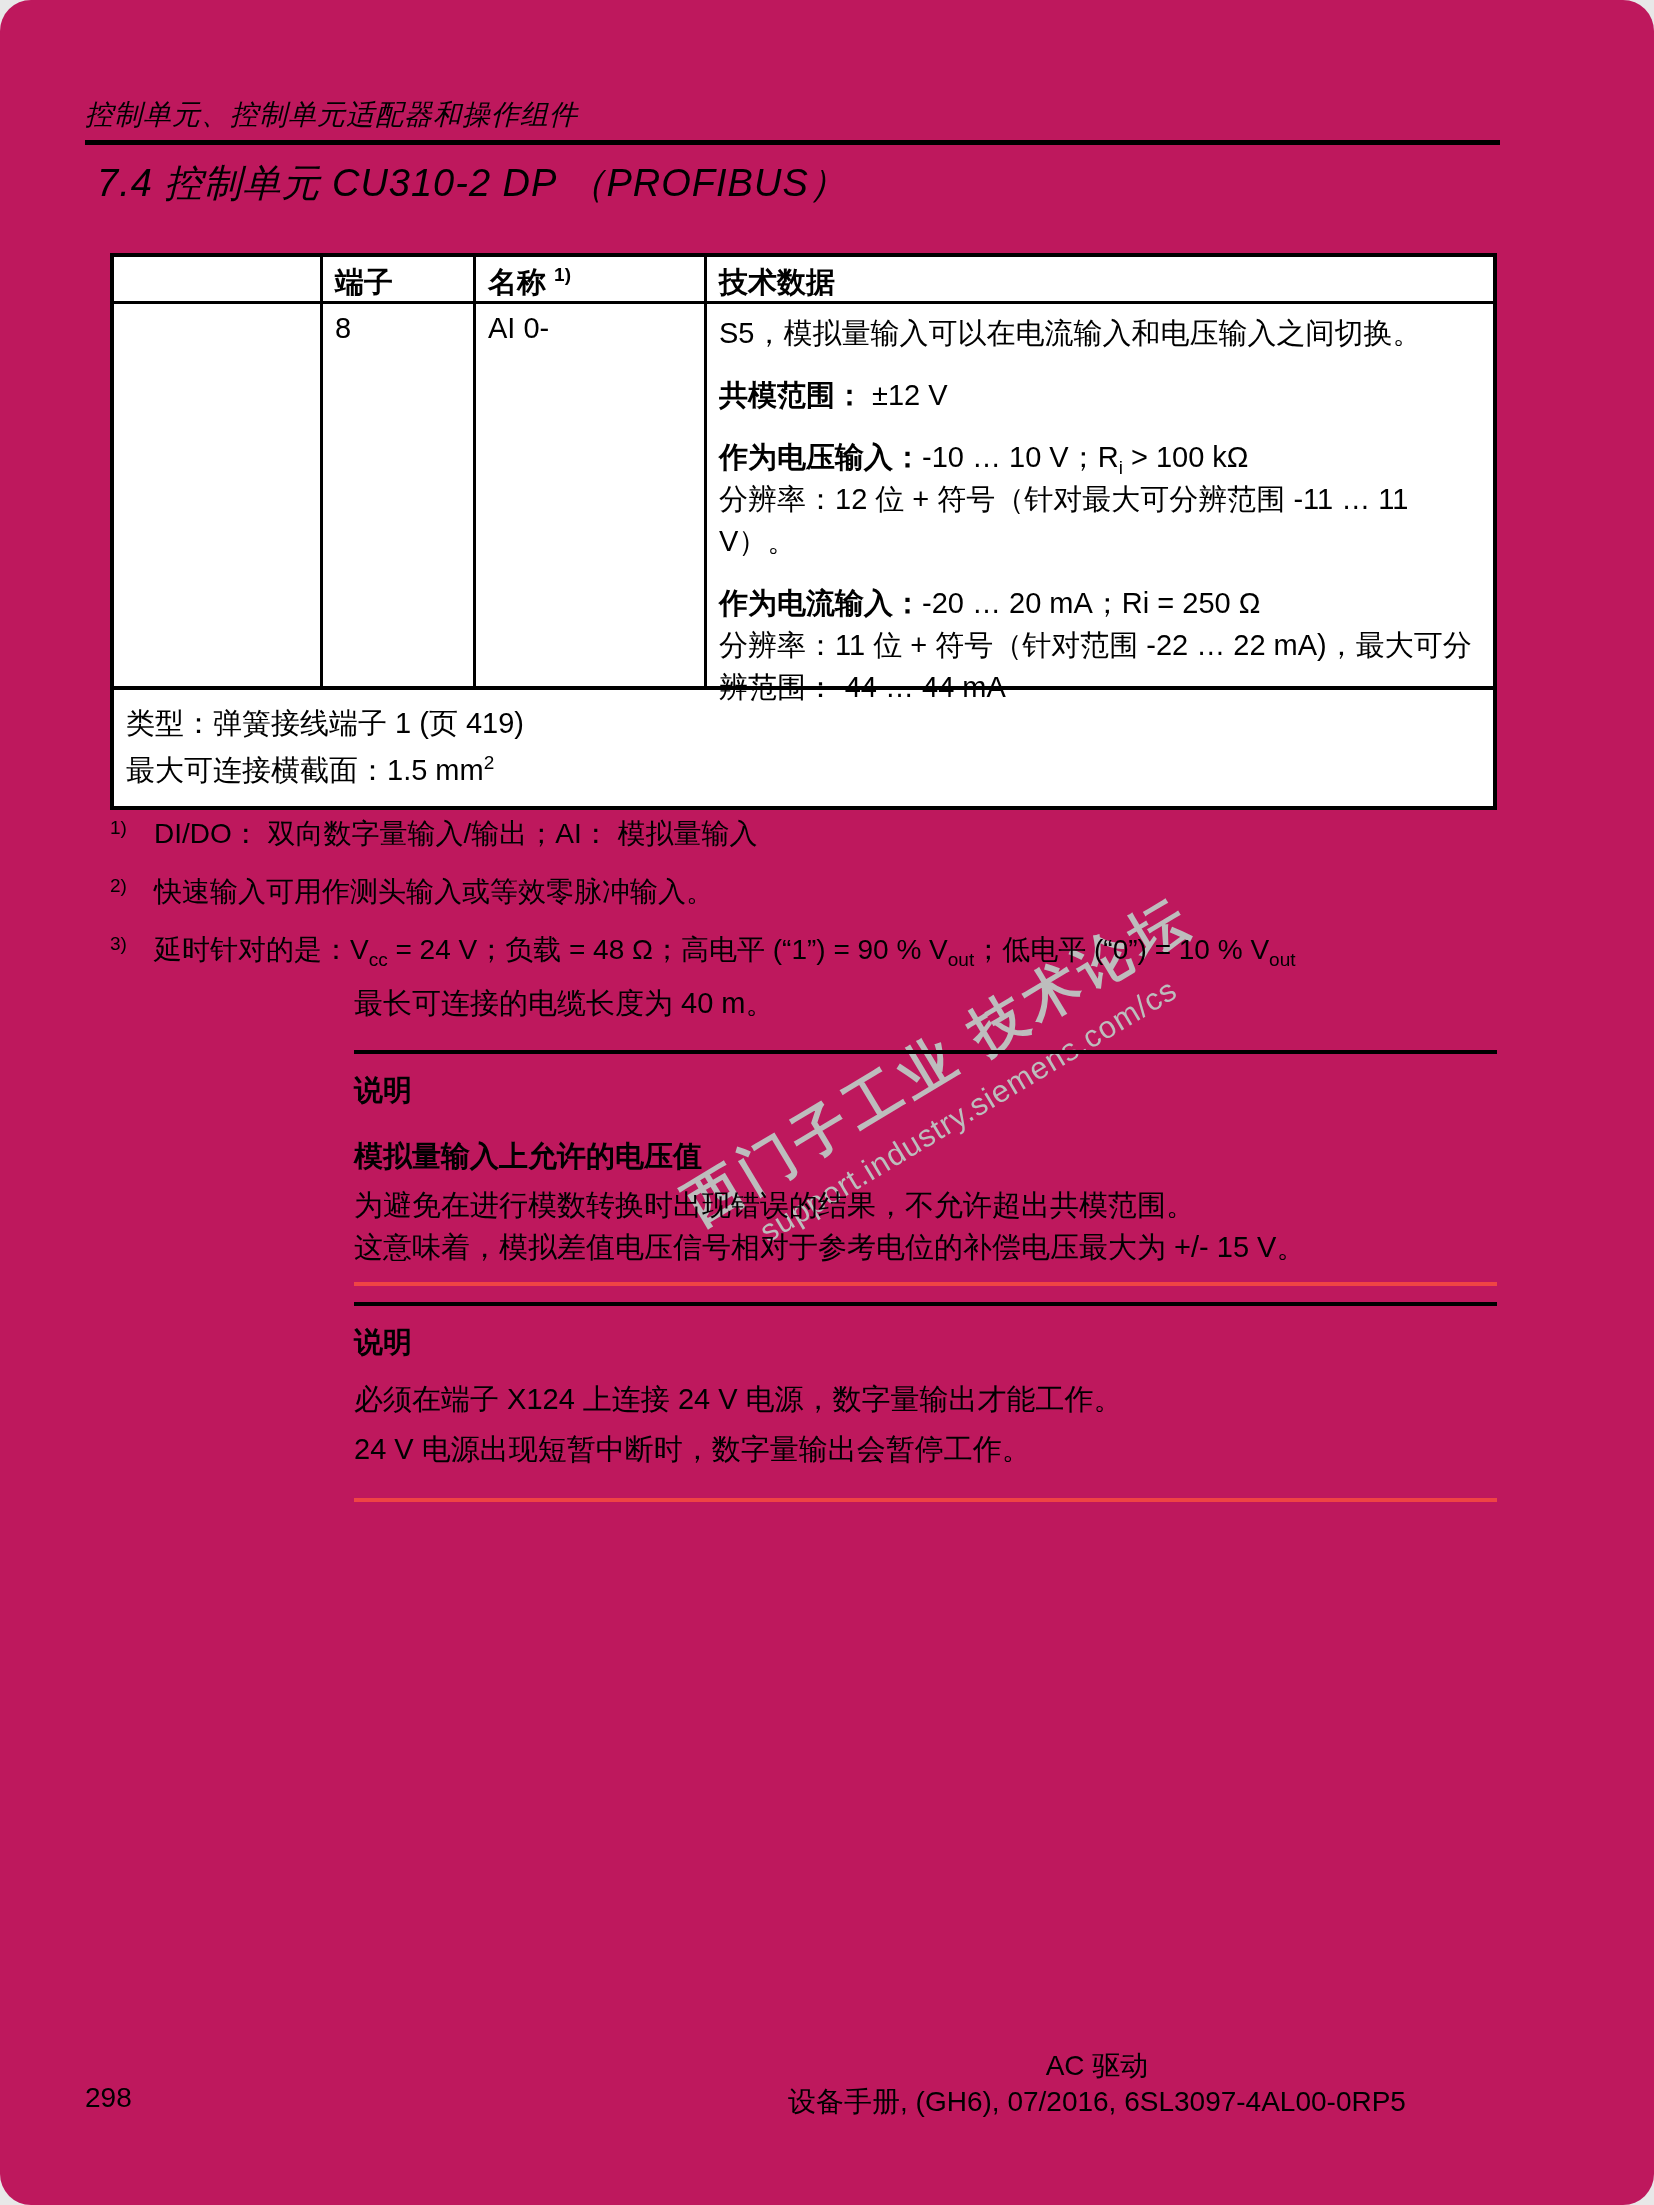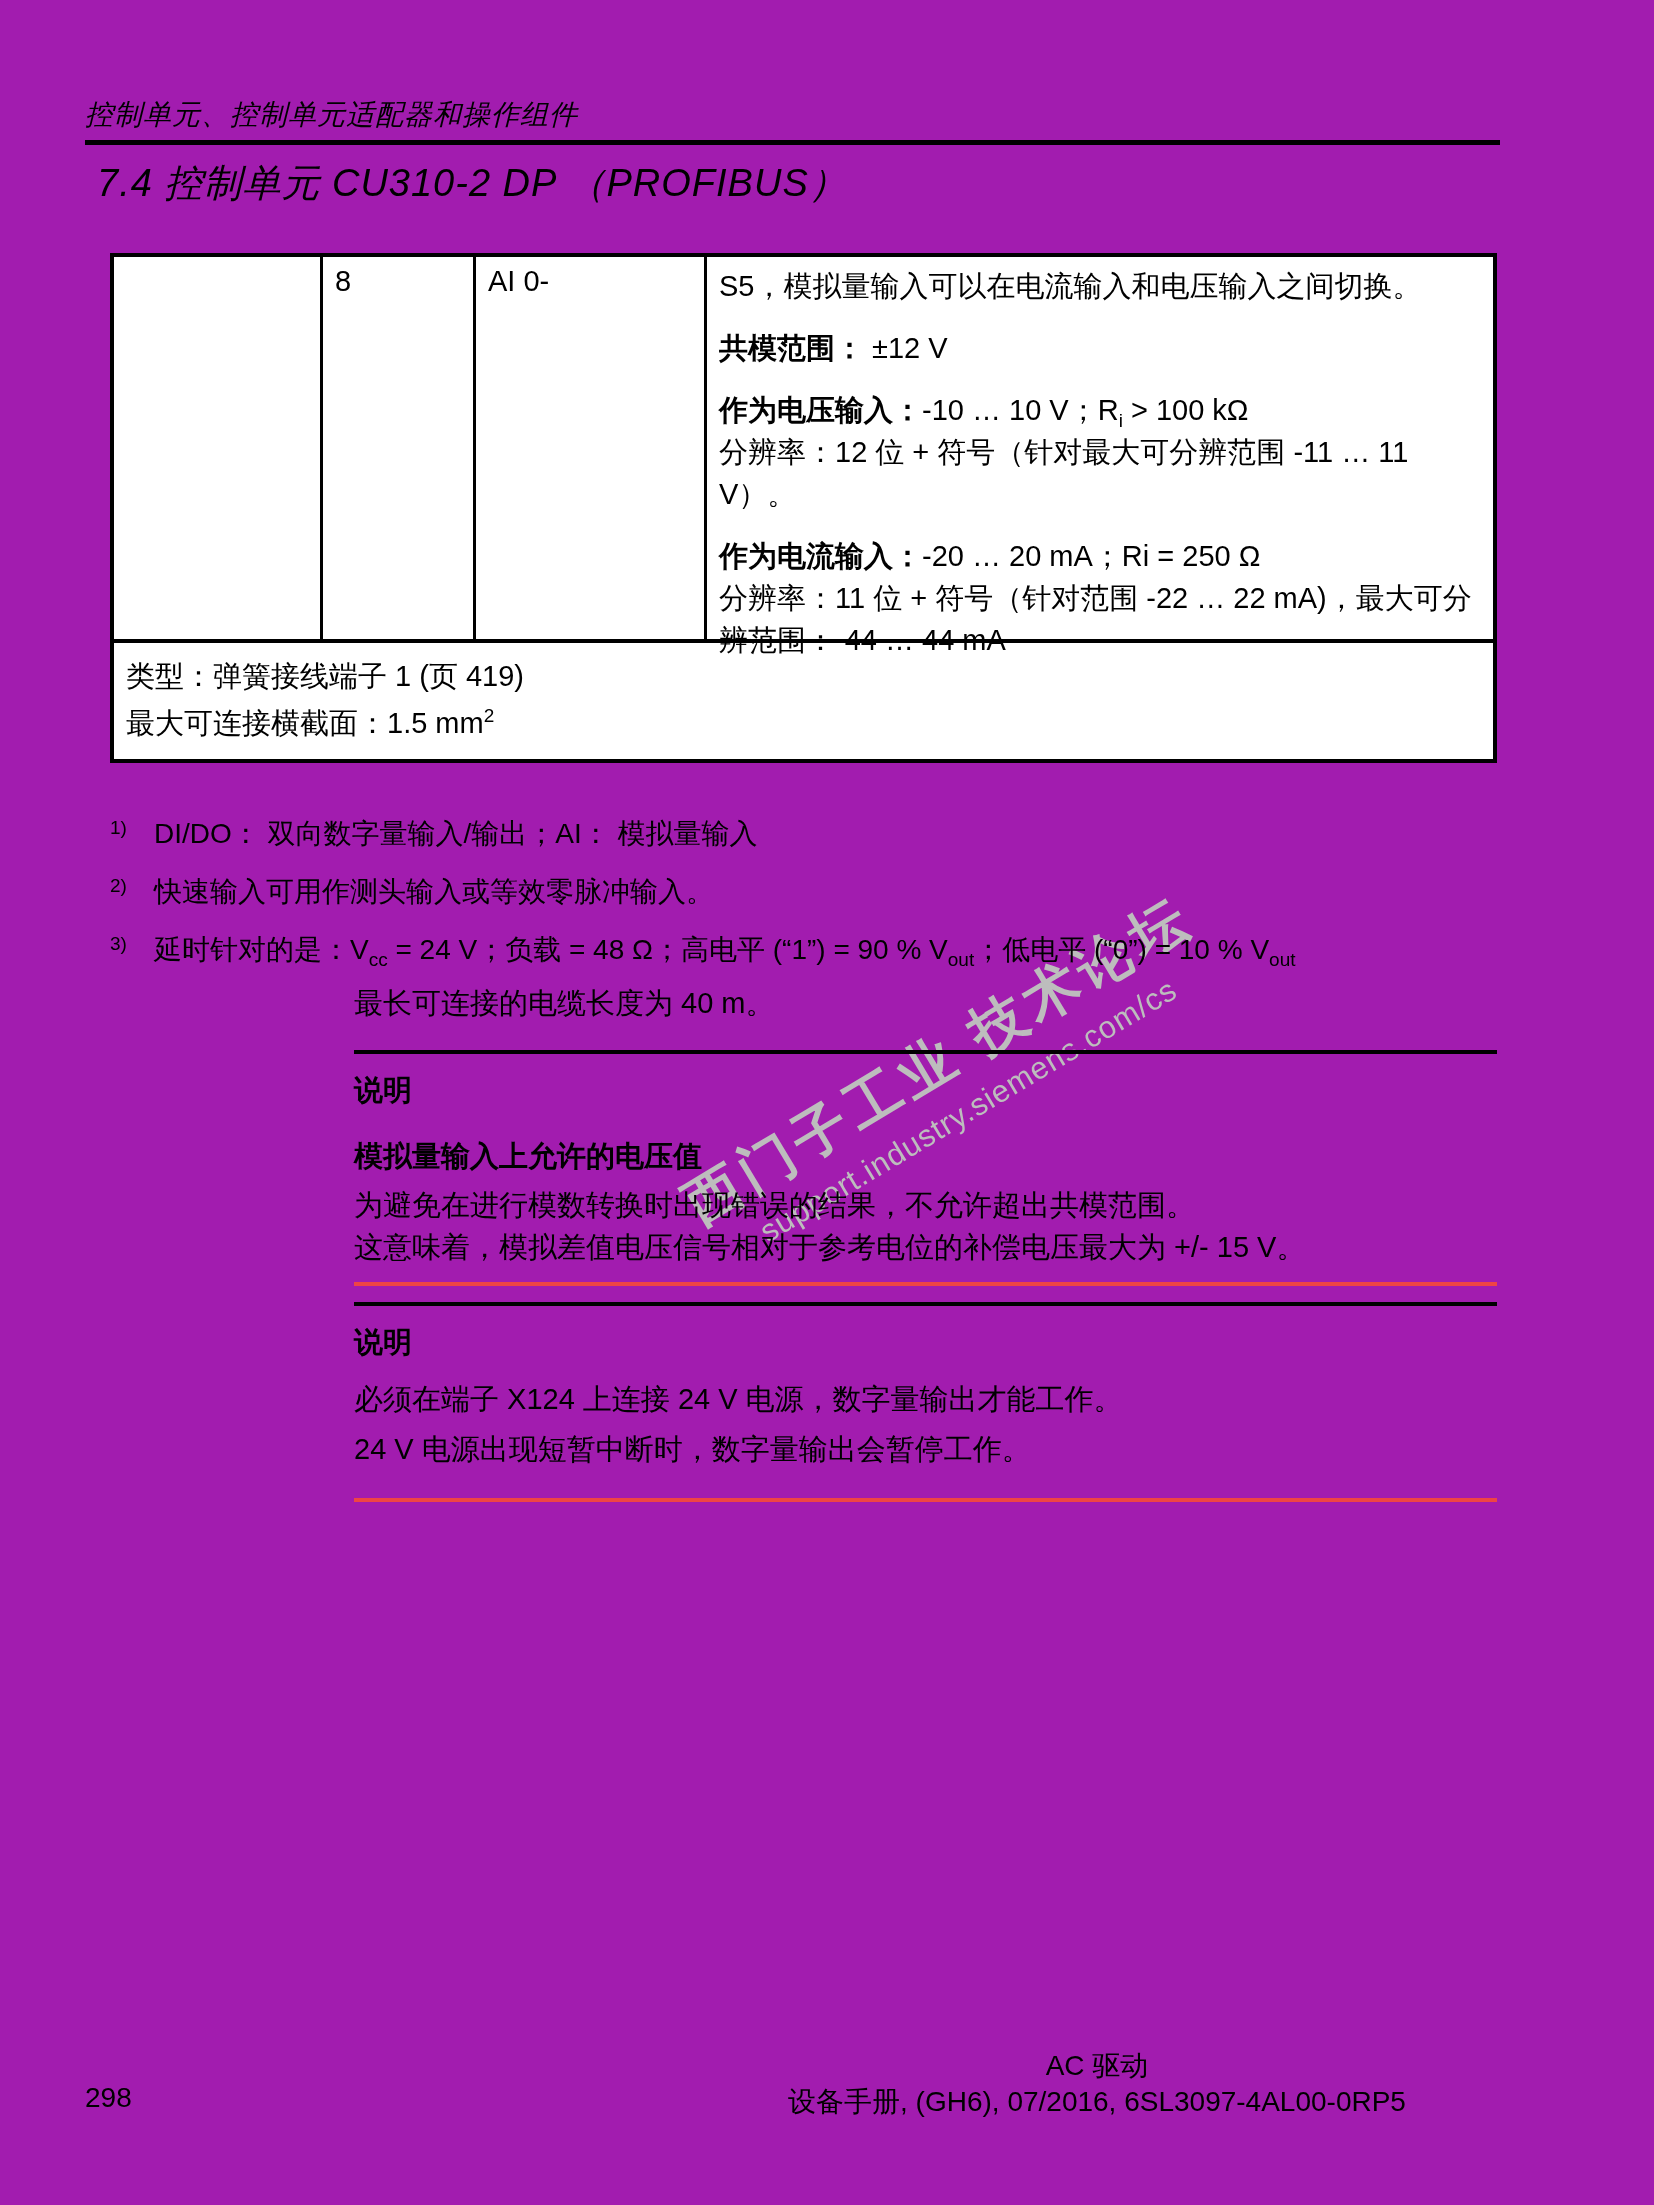--- a/index.html
+++ b/index.html
@@ -1,23 +1,24 @@
 <!DOCTYPE html>
 <html><head>
 <meta charset="utf-8">
 <style>
   html,body{margin:0;padding:0;background:#e8e8e8;}
   .page{
     position:relative;
     width:1654px;height:2205px;
-    background:#a21caf;
+    background:#be185d;
     font-family:"Liberation Sans", sans-serif;
     color:#000;
     overflow:hidden;
     margin:0 auto;
+    border-radius:31px;
   }
   
   .chapter{
     position:absolute;left:85px;top:96px;width:1415px;
     font-size:28px;font-style:italic;letter-spacing:1px;
   }
   .header-rule{
     position:absolute;left:85px;top:140px;width:1415px;height:5px;background:#000;
   }
   .section{
@@ -83,20 +84,26 @@
   <div class="chapter">控制单元、控制单元适配器和操作组件</div>
   <div class="header-rule"></div>
   <div class="section">7.4 控制单元 CU310-2 DP （PROFIBUS）</div>
 
   <div class="watermark">
     <div class="wm-line1">西门子工业 技术论坛</div>
     <div class="wm-line2">support.industry.siemens.com/cs</div>
   </div>
 
   <div class="dtable">
+    <div class="trow trow-header">
+      <div class="cell"></div>
+      <div class="cell">端子</div>
+      <div class="cell"><span>名称 </span><sup>1)</sup></div>
+      <div class="cell">技术数据</div>
+    </div>
     <div class="trow trow-main">
       <div class="cell"></div>
       <div class="cell">8</div>
       <div class="cell">AI 0-</div>
       <div class="cell tech-cell">
         <div class="tech-block">S5，模拟量输入可以在电流输入和电压输入之间切换。</div>
         <div class="tech-block tb-gap"><span class="b">共模范围：</span><span> ±12 V</span></div>
         <div class="tech-block tb-gap"><span class="b">作为电压输入：</span><span>-10 … 10 V；R</span><sub>i</sub><span> &gt; 100 kΩ</span></div>
         <div class="tech-block">分辨率：12 位 + 符号（针对最大可分辨范围 -11 … 11 V）。</div>
         <div class="tech-block tb-gap"><span class="b">作为电流输入：</span><span>-20 … 20 mA；Ri = 250 Ω</span></div>

